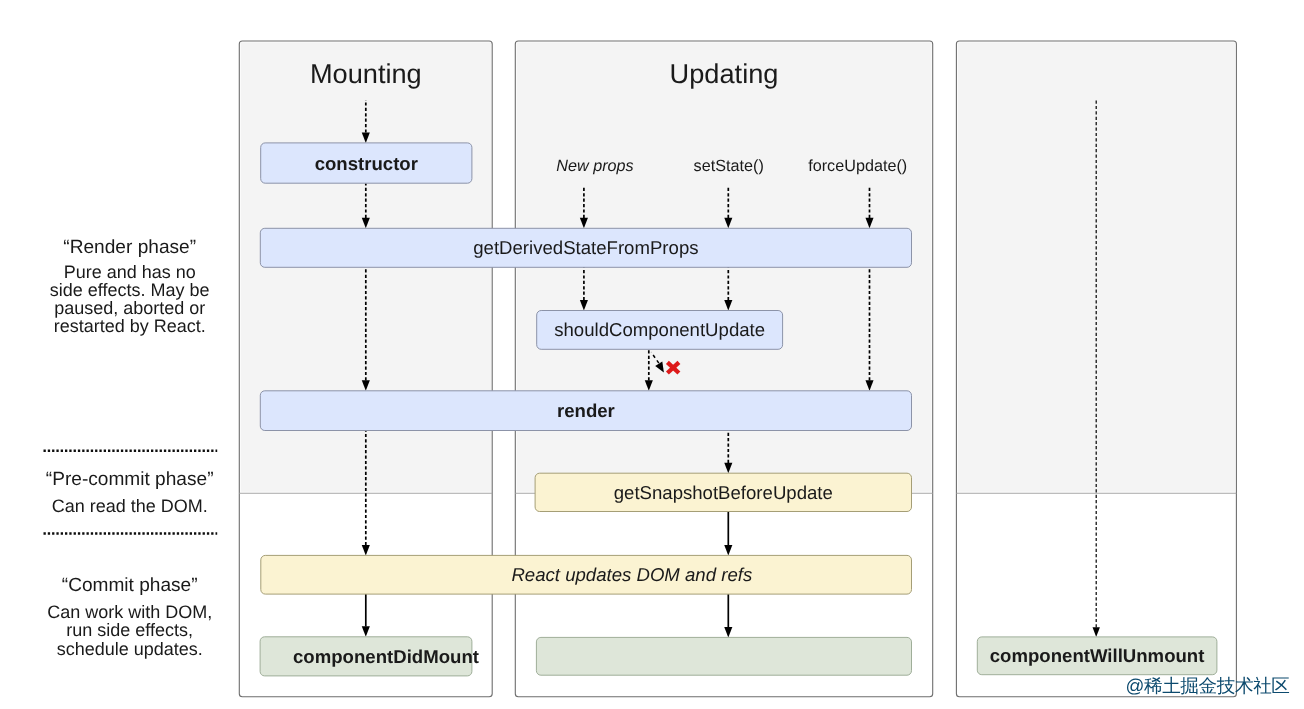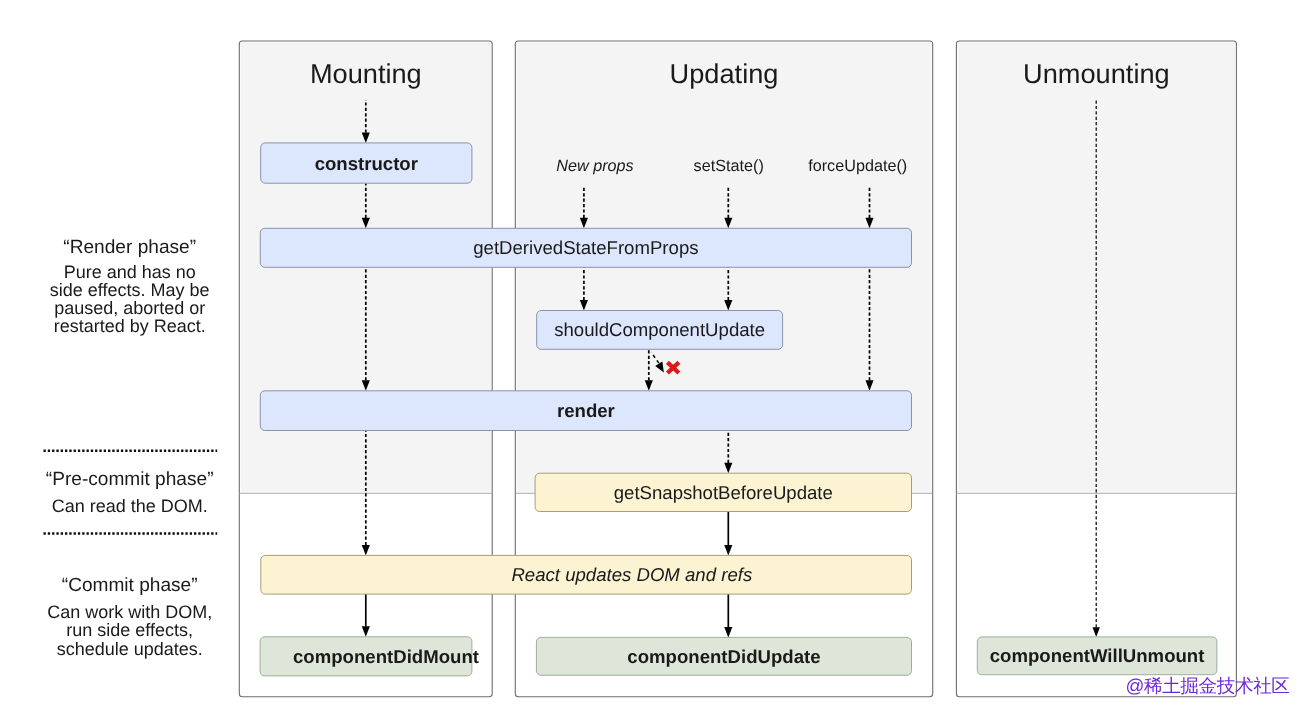--- a/index.html
+++ b/index.html
@@ -11,21 +11,21 @@
   .ctr{transform:translateX(-50%);text-align:center;}
   .col-title{font-size:27.2px;line-height:26px;}
   .trigger{font-size:16.2px;line-height:17px;}
   .trigger.ital{font-style:italic;}
   .node-label{font-size:18.6px;}
   .nodebox{position:absolute;display:flex;align-items:center;justify-content:center;color:#1a1a1a;white-space:nowrap;padding-top:0.7px;box-sizing:border-box;}
   .node-label.b{font-weight:bold;}
   .node-label.i{font-style:italic;}
   .phase-title{font-size:19.1px;line-height:19px;}
   .phase-desc{font-size:18px;line-height:18.1px;white-space:normal;text-align:center;width:168px;}
-  .wm{font-size:18.6px;color:#6d28d9;line-height:19px;letter-spacing:-0.4px;}
+  .wm{font-size:18.6px;color:#0c4a6e;line-height:19px;letter-spacing:-0.4px;}
 </style>
 </head>
 <body>
 
 <div id="stage">
 <svg id="art" viewBox="0 0 1304 709">
 
   <g>
     <rect x="239.3" y="33" width="252.9" height="655.7" rx="3" fill="#ffffff" stroke="#6e6e6e" stroke-width="1.1"></rect>
     <rect x="240.6" y="34.4" width="250.4" height="449.4" fill="#f4f4f4"></rect>
@@ -127,34 +127,32 @@
   </g>
 
   <g>
     <line x1="43.5" y1="442.8" x2="217.2" y2="442.8" stroke="#0d0d0d" stroke-width="2.6" stroke-dasharray="2.3 2.0"></line>
     <line x1="43.5" y1="525.5" x2="217.2" y2="525.5" stroke="#0d0d0d" stroke-width="2.6" stroke-dasharray="2.3 2.0"></line>
   </g>
 </svg>
 
 <div class="txt ctr col-title" style="left:365.8px;top:53.1px;">Mounting</div>
 <div class="txt ctr col-title" style="left:724px;top:53.1px;">Updating</div>
-<div class="txt ctr col-title" style="left:1096.4px;top:53.1px;">Unmounting</div>
 
 <div class="txt ctr trigger ital" style="left:595px;top:149.5px;">New props</div>
 <div class="txt ctr trigger" style="left:728.7px;top:149.5px;">setState()</div>
 <div class="txt ctr trigger" style="left:857.7px;top:149.5px;">forceUpdate()</div>
 
 <div class="nodebox node-label b" style="left:260.7px;top:134.9px;width:211.2px;height:41px;">constructor</div>
 <div class="nodebox node-label" style="left:260.3px;top:220.3px;width:651.2px;height:39.0px;border-radius:16px;">getDerivedStateFromProps</div>
 <div class="nodebox node-label" style="left:536.7px;top:302.5px;width:245.9px;height:38.8px;">shouldComponentUpdate</div>
 <div class="nodebox node-label b" style="left:260.3px;top:382.8px;width:651.2px;height:39.7px;">render</div>
 <div class="nodebox node-label" style="left:535.1px;top:465.2px;width:376.4px;height:38.3px;">getSnapshotBeforeUpdate</div>
 <div class="nodebox node-label i" style="left:260.8px;top:547.4px;width:731px;height:38.7px;padding-left:11px;">React updates DOM and refs</div>
 <div class="nodebox node-label b" style="left:260.1px;top:628.8px;width:211.8px;height:39.1px;margin-left:20px;">componentDidMount</div>
-<div class="nodebox node-label b" style="left:536.4px;top:629.4px;width:375.1px;height:37.8px;">componentDidUpdate</div>
 <div class="nodebox node-label b" style="left:977.3px;top:628.9px;width:239.6px;height:37.8px;">componentWillUnmount</div>
 
 <div class="txt ctr phase-title" style="left:129.7px;top:229.7px;">“Render phase”</div>
 <div class="txt ctr phase-desc" style="left:129.7px;top:254.8px;">Pure and has no side effects. May be paused, aborted or restarted by React.</div>
 <div class="txt ctr phase-title" style="left:129.7px;top:462.2px;">“Pre-commit phase”</div>
 <div class="txt ctr phase-desc" style="left:129.7px;top:489.2px;">Can read the DOM.</div>
 <div class="txt ctr phase-title" style="left:129.7px;top:567.5px;">“Commit phase”</div>
 <div class="txt ctr phase-desc" style="left:129.7px;top:595.4px;">Can work with DOM, run side effects, schedule updates.</div>
 
 <div class="txt wm" style="left:1125.5px;top:667.5px;">@稀土掘金技术社区</div>

